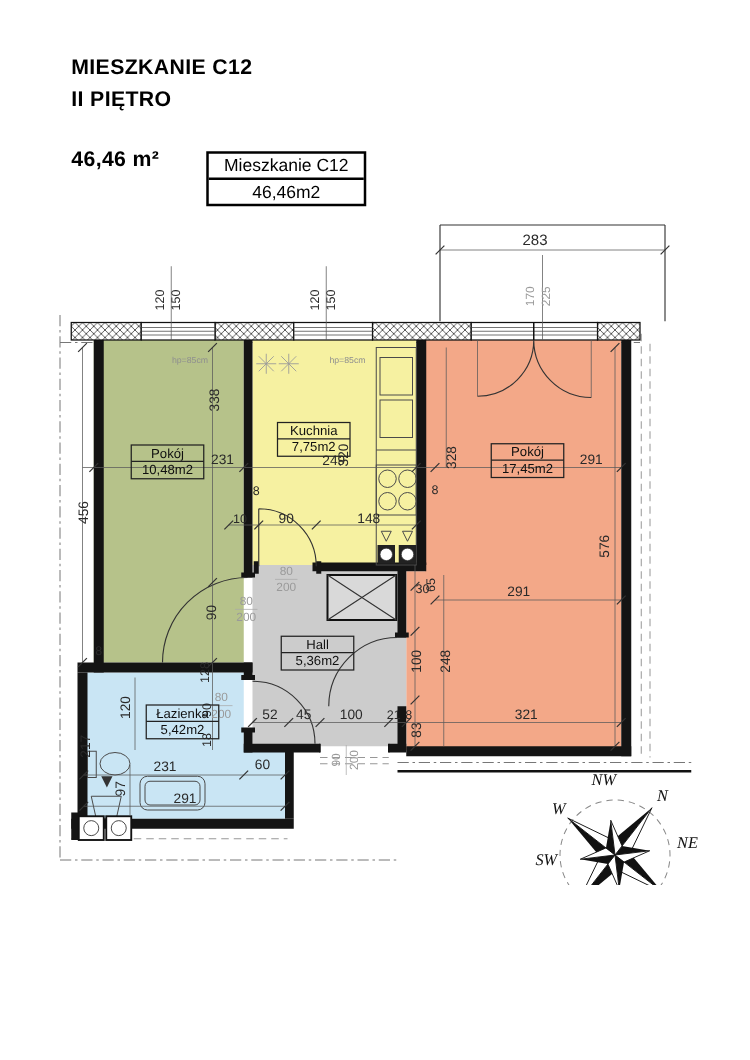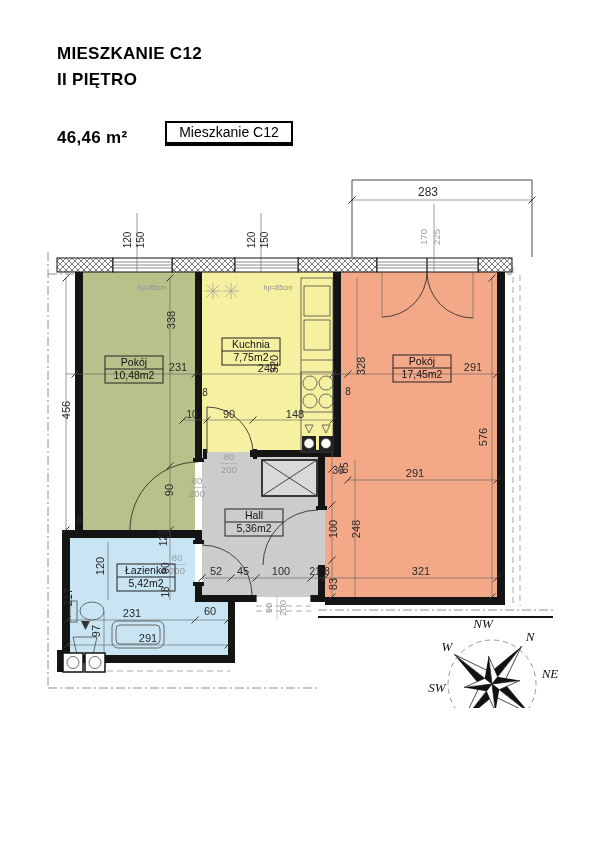--- a/index.html
+++ b/index.html
@@ -1,18 +1,18 @@
 <!DOCTYPE html>
 <html><head>
 <meta charset="utf-8">
 <style>
   html,body{margin:0;padding:0;background:#fff}
   .page{position:relative;width:600px;height:708px;background:#fff;overflow:hidden;font-family:"Liberation Sans",sans-serif}
   .hdr{position:absolute;left:57px;font-weight:bold;font-size:17px;color:#000;letter-spacing:.3px}
-  #t1{top:44px}#t2{top:70px}#t3{top:128px}
+  #t1{top:44px}#t2{top:70px}#t3{top:118px}
   .unitbox{position:absolute;left:165px;top:121px;width:124px;border:2px solid #000;text-align:center;font-size:14px;color:#000;background:#fff}
   .unitbox .r1{border-bottom:2px solid #000;padding:1px 0 2px}
   .unitbox .r2{padding:1px 0 2px}
   svg{position:absolute;left:0;top:0}
   svg text{font-family:"Liberation Sans",sans-serif}
   .d{font-size:11px;fill:#2a2a2a;text-anchor:middle}
   .ds{font-size:10px;fill:#2a2a2a;text-anchor:middle}
   .dg{font-size:9.5px;fill:#9a9a9a;text-anchor:middle}
   .dt{font-size:7px;fill:#8f8f8f;text-anchor:middle}
   .rm{font-size:10.5px;fill:#101010;text-anchor:middle}
@@ -33,20 +33,21 @@
 <body>
 
 <div class="page">
 
   <div class="hdr" id="t1">MIESZKANIE C12</div>
   <div class="hdr" id="t2">II PIĘTRO</div>
   <div class="hdr" id="t3">46,46 m²</div>
 
   <div class="unitbox">
     <div class="r1">Mieszkanie C12</div>
+    <div class="r2">46,46m2</div>
   </div>
 
   <svg width="600" height="848" viewBox="0 0 600 848">
     <defs>
       <pattern id="hatch" width="6" height="6" patternUnits="userSpaceOnUse">
         <rect width="6" height="6" fill="#fff"></rect>
         <path d="M0 0 L6 6 M6 0 L0 6" stroke="#444" stroke-width=".7"></path>
       </pattern>
       <pattern id="mini" width="13" height="46" patternUnits="userSpaceOnUse">
         <rect width="13" height="46" fill="#fff"></rect>

